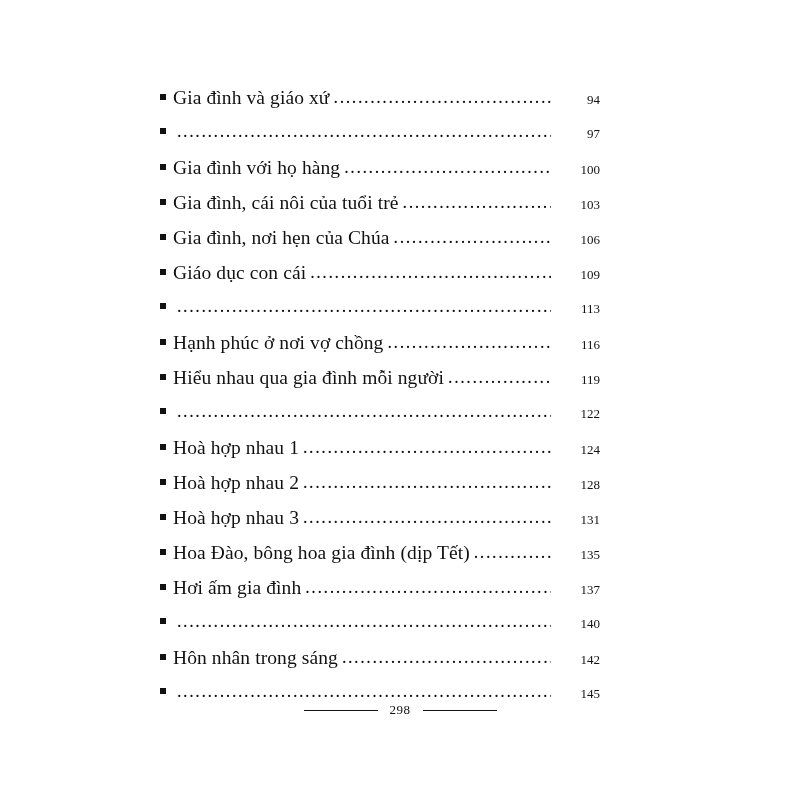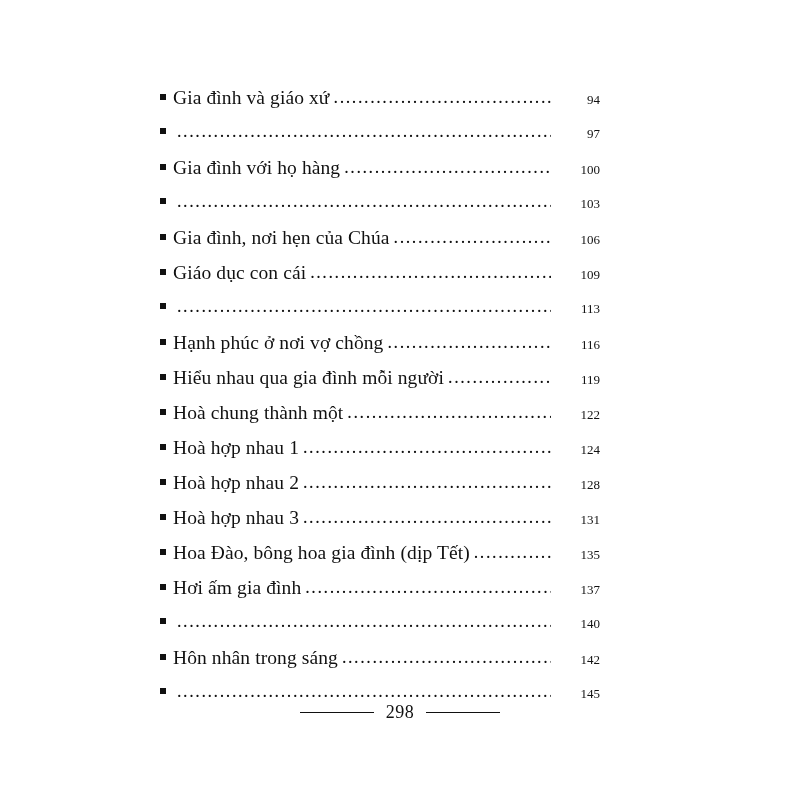--- a/index.html
+++ b/index.html
@@ -74,21 +74,21 @@
     display: flex;
     align-items: center;
     justify-content: center;
   }
   .footer .rule {
     width: 74px;
     height: 1px;
     background: #111111;
   }
   .footer .folio {
-    font-size: 18px;
+    font-size: 13px;
     padding: 0 12px;
     letter-spacing: 0.5px;
   }
 </style>
 </head>
 <body>
 
 <div class="page">
   <ul class="toc-list" id="toc-list">
       <li class="toc-item">
@@ -103,20 +103,21 @@
         <span class="page-num">97</span>
       </li>
       <li class="toc-item">
         <span class="bullet"></span>
         <span class="title">Gia đình với họ hàng</span>
         <span class="dots">........................................................................................................................................................................................................</span>
         <span class="page-num">100</span>
       </li>
       <li class="toc-item">
         <span class="bullet"></span>
+        <span class="title">Gia đình, cái nôi của tuổi trẻ</span>
         <span class="dots">........................................................................................................................................................................................................</span>
         <span class="page-num">103</span>
       </li>
       <li class="toc-item">
         <span class="bullet"></span>
         <span class="title">Gia đình, nơi hẹn của Chúa</span>
         <span class="dots">........................................................................................................................................................................................................</span>
         <span class="page-num">106</span>
       </li>
       <li class="toc-item">
@@ -137,21 +138,20 @@
         <span class="page-num">116</span>
       </li>
       <li class="toc-item">
         <span class="bullet"></span>
         <span class="title">Hiểu nhau qua gia đình mỗi người</span>
         <span class="dots">........................................................................................................................................................................................................</span>
         <span class="page-num">119</span>
       </li>
       <li class="toc-item">
         <span class="bullet"></span>
-        <span class="title">Hoà chung thành một</span>
         <span class="dots">........................................................................................................................................................................................................</span>
         <span class="page-num">122</span>
       </li>
       <li class="toc-item">
         <span class="bullet"></span>
         <span class="title">Hoà hợp nhau 1</span>
         <span class="dots">........................................................................................................................................................................................................</span>
         <span class="page-num">124</span>
       </li>
       <li class="toc-item">

